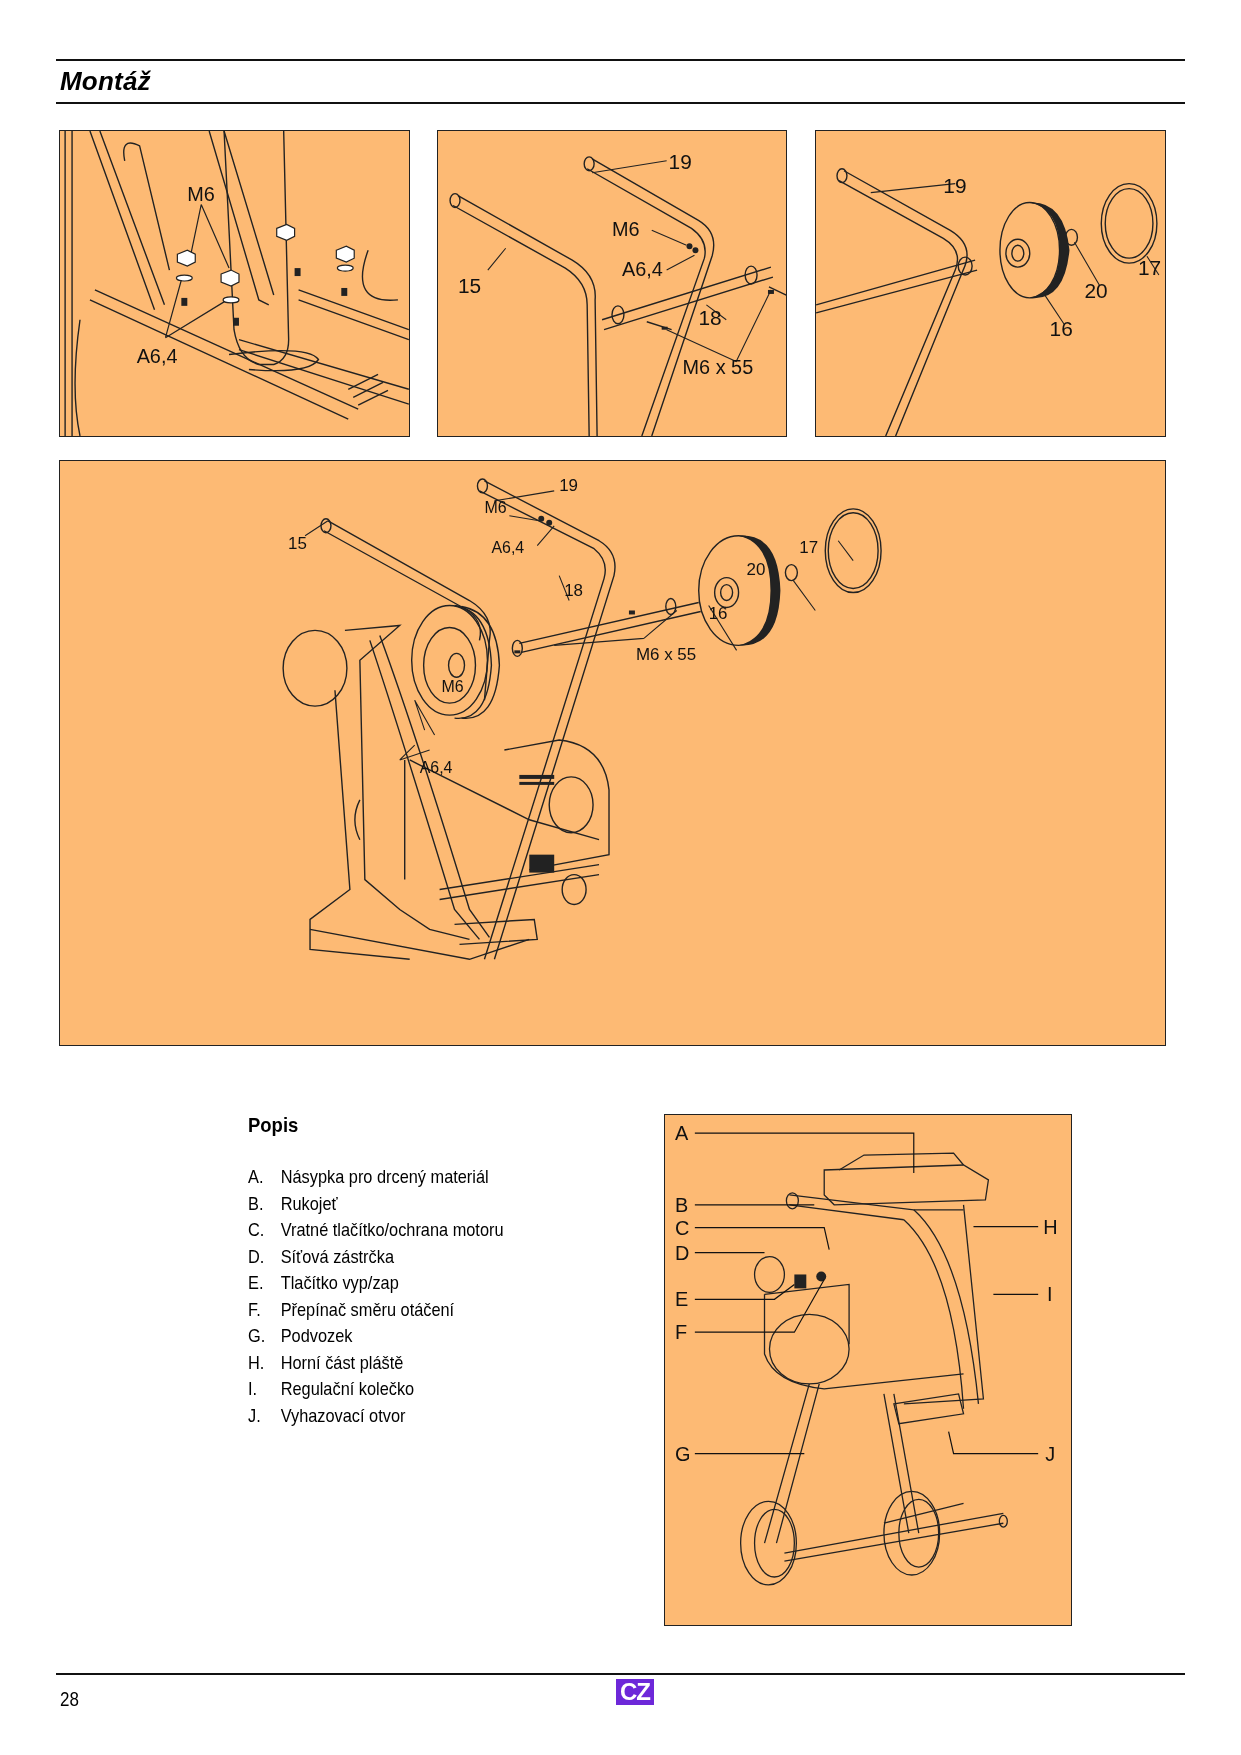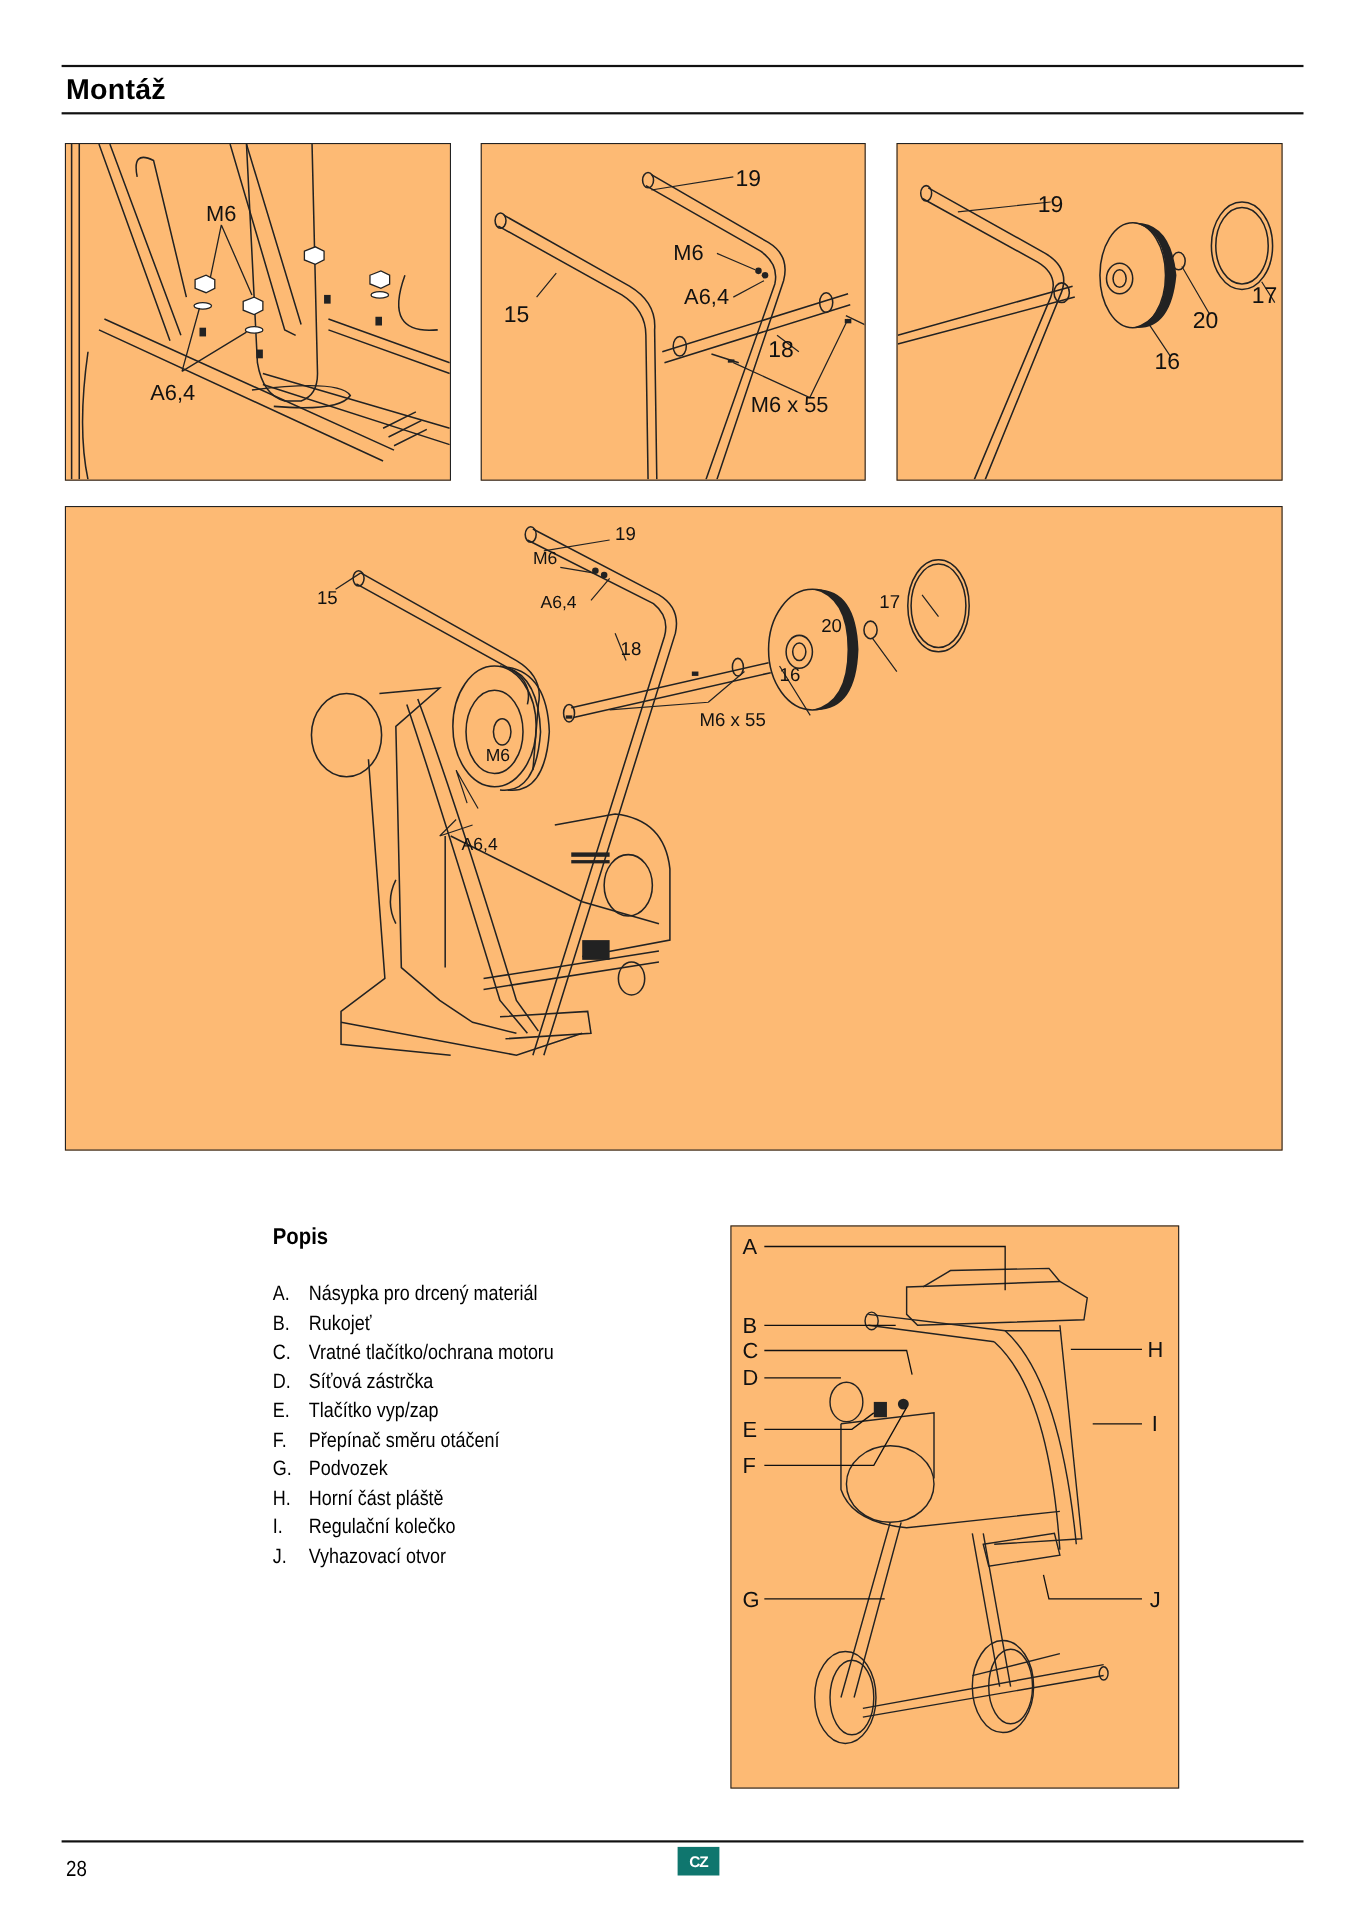--- a/index.html
+++ b/index.html
@@ -1,27 +1,27 @@
 <!DOCTYPE html>
 <html><head>
 <meta charset="utf-8">
 <style>
   html, body { margin:0; padding:0; background:#ffffff; }
   body { width:1241px; height:1755px; position:relative; overflow:hidden; font-family:"Liberation Sans", sans-serif; color:#000; }
   .rule { position:absolute; left:56px; width:1129px; height:0; border-top:2px solid #111; }
-  .title { position:absolute; left:60px; top:66px; font-size:26px; font-weight:bold; letter-spacing:0.2px; }
+  .title { position:absolute; left:60px; top:66px; font-size:26px; font-weight:bold; letter-spacing:0.2px;font-style:italic; }
   .panel { position:absolute; border:1.5px solid #222; background:#fdba74; overflow:hidden; box-sizing:border-box; }
   .panel svg { position:absolute; left:0; top:0; width:100%; height:100%; }
   .lbl { font-family:"Liberation Sans", sans-serif; fill:#111; }
   .popis-title { position:absolute; left:248px; top:1113px; font-size:21px; font-weight:bold; transform:scaleX(0.88); transform-origin:left top; }
   .popis-list { position:absolute; left:248px; top:1164px; margin:0; padding:0; list-style:none; font-size:19px; line-height:26.5px; }
   .popis-list li { display:flex; transform:scaleX(0.86); transform-origin:left center; white-space:nowrap; }
   .popis-list .k { width:38px; display:inline-block; }
   .page-num { position:absolute; left:60px; top:1688px; font-size:20px; transform:scaleX(0.85); transform-origin:left top; }
-  .cz { position:absolute; left:616px; top:1679px; width:38px; height:26px; background:#0f766e; color:#fff; font-weight:bold; font-size:14px; text-align:center; line-height:26px; letter-spacing:-1px; }
+  .cz { position:absolute; left:616px; top:1679px; width:38px; height:26px; background:#6d28d9; color:#fff; font-weight:bold; font-size:24px; text-align:center; line-height:26px; letter-spacing:-1px; }
 </style>
 </head>
 <body>
 
 <div class="rule" style="top:59px;"></div>
 <div class="title">Montáž</div>
 <div class="rule" style="top:102px;"></div>
 
 <div class="panel" style="left:59px; top:130px; width:351px; height:307px;">
   <svg viewBox="0 0 351 307">

